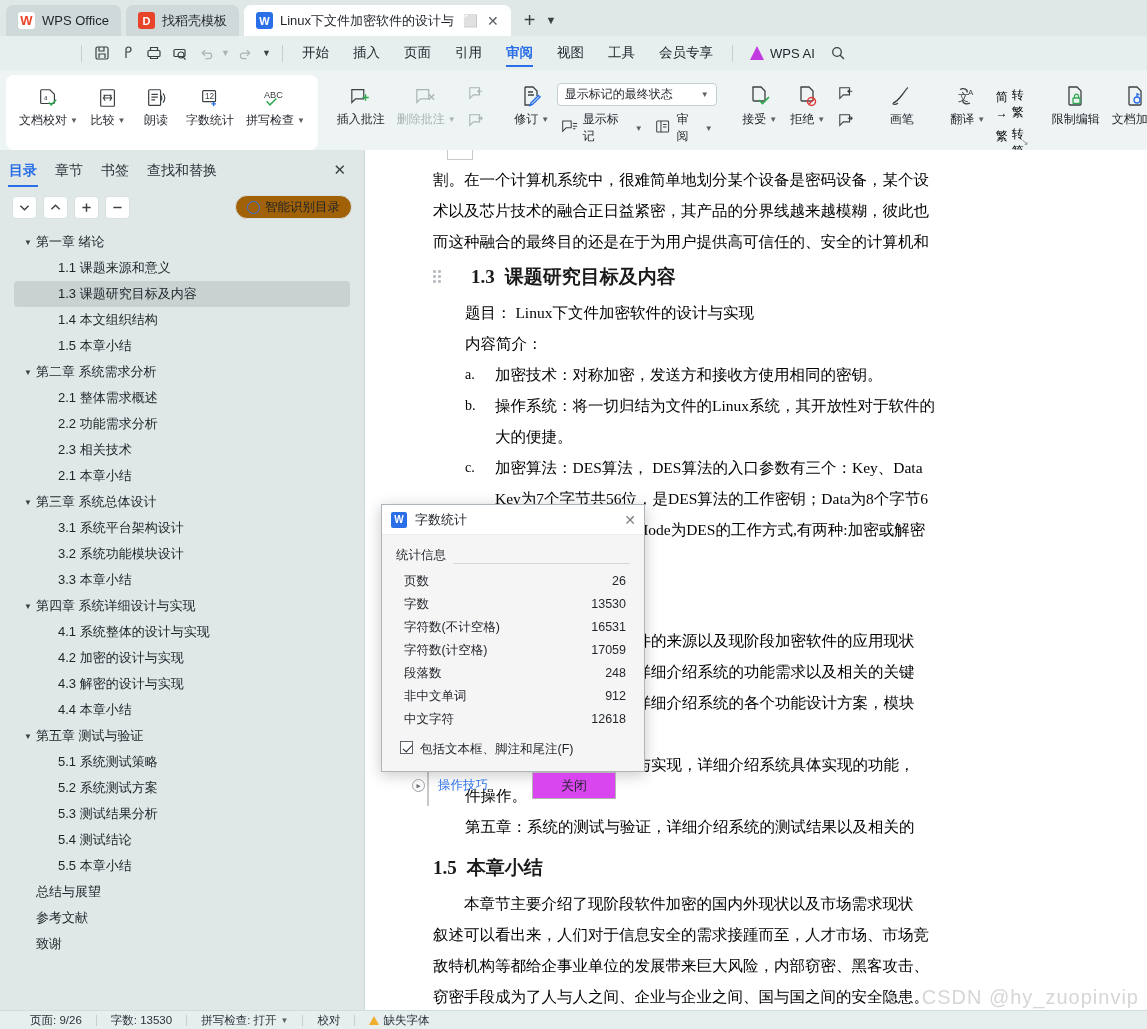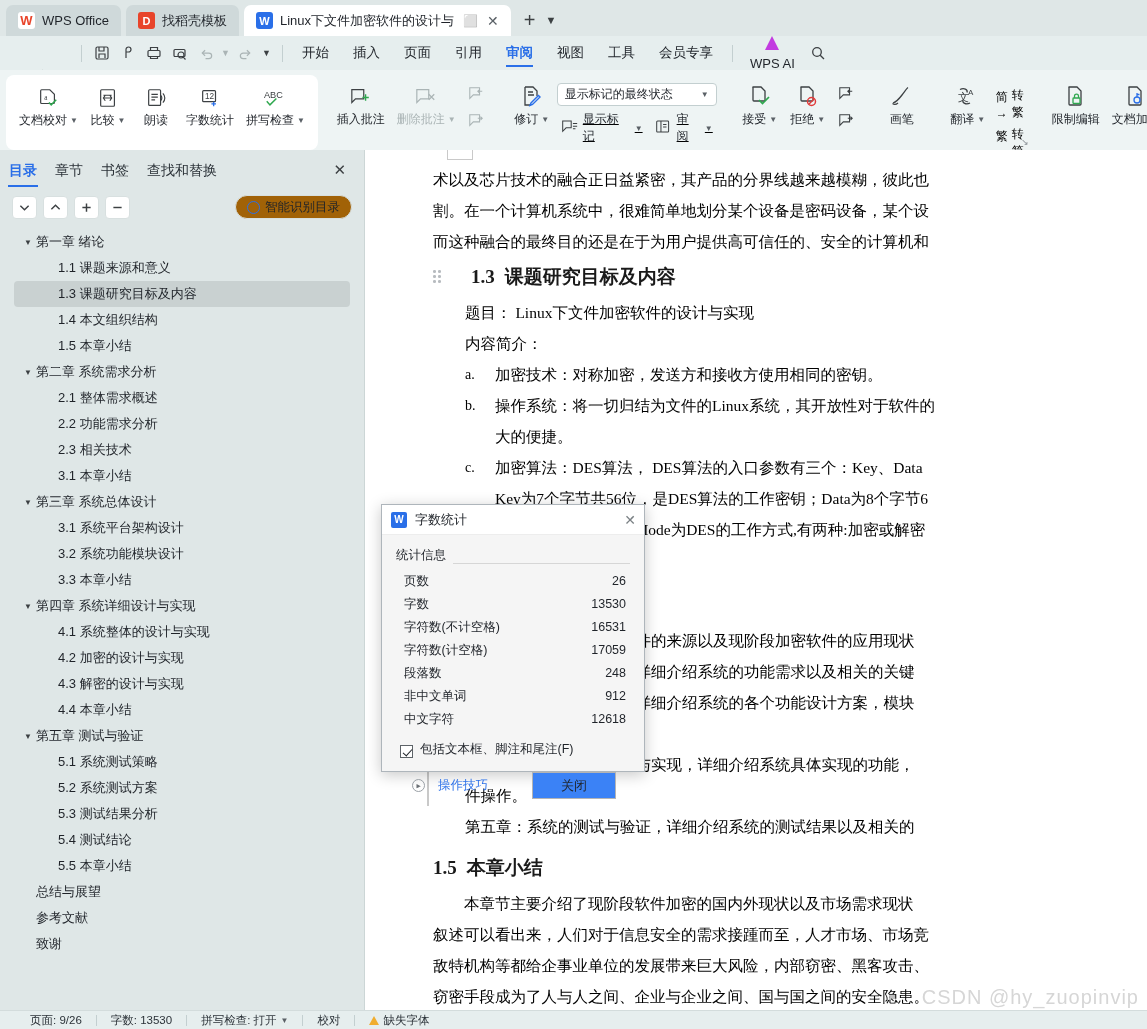--- a/index.html
+++ b/index.html
@@ -49,21 +49,21 @@
   .vsep { width: 1px; height: 17px; background: #c3cfd0; margin: 0 7px; }
   .qicon { width: 26px; height: 24px; display: flex; align-items: center; justify-content: center; color: #3c4043; }
   .qicon.dim { color: #aab4b5; }
   .qicon svg { display: block; }
   .mi { padding: 12px 12px; height: 34px; display: flex; align-items: center; position: relative; text-align: right; }
   .mi.active { color: #2a6fe8; font-weight: bold; }
   .mi.active::after {
     content: ""; position: absolute; left: 12px; right: 12px; bottom: 3px;
     height: 2px; background: #2a6fe8;
   }
-  .wpsai { display: flex; align-items: center; gap: 6px; padding: 0 10px; font-size: 13px; flex-direction: column; }
+  .wpsai { display: flex; align-items: center; gap: 6px; padding: 0 10px; font-size: 13px; }
   .ai-tri { width: 0; height: 0; border-left: 7px solid transparent; border-right: 7px solid transparent; border-bottom: 14px solid #c23be0; }
 
   
   .ribbon {
     height: 80px; background: #eef4f4; display: flex; align-items: stretch;
     padding: 5px 4px 0 6px; position: relative;
   }
   .rgroup {
     display: flex; align-items: flex-start; gap: 2px; padding: 3px 6px 0 6px;
     position: relative;
@@ -175,32 +175,32 @@
   .dlg-ico { width: 16px; height: 16px; background: #2a6fe8; color: #fff; font-size: 10px; font-weight: bold;
              display: flex; align-items: center; justify-content: center; border-radius: 2px; }
   .dlg-x { margin-left: auto; color: #7a8084; font-size: 14px; }
   .dlg-body { padding: 12px 14px 0 14px; }
   .legend { display: flex; align-items: flex-end; gap: 7px; font-size: 12.5px; color: #1f2329; margin-bottom: 6px; }
   .legend .line { flex: 1; height: 1px; background: #d6d6d6; }
   .statrow {
     display: flex; justify-content: space-between; font-size: 12.5px; color: #1f2329;
     padding: 2px 4px 2px 8px; line-height: 19px;
   }
-  .cbrow { display: flex; align-items: flex-end; gap: 7px; font-size: 12.5px; color: #1f2329; margin: 10px 0 0 4px; }
+  .cbrow { display: flex; align-items: flex-start; gap: 7px; font-size: 12.5px; color: #1f2329; margin: 10px 0 0 4px; }
   .cbox { width: 13px; height: 13px; border: 1px solid #5d6368; background: #fff; position: relative; }
   .cbox::after {
     content: ""; position: absolute; left: 3.5px; top: 0.5px; width: 4px; height: 8px;
     border: solid #1f2329; border-width: 0 1.6px 1.6px 0; transform: rotate(42deg);
   }
   .dlg-foot { display: flex; align-items: center; padding: 14px 14px 0 16px; }
   .tiplink { display: flex; align-items: center; gap: 13px; font-size: 12.5px; color: #2a6fe8; font-family: Liberation Mono, monospace; }
   .tip-circ { width: 13px; height: 13px; border: 1.2px solid #9aa0a6; border-radius: 50%;
               display: flex; align-items: center; justify-content: center; font-size: 7px; color: #6b7075; }
   .closebtn {
-    margin-left: auto; width: 84px; height: 27px; background: #3b82f6; border: 1px solid #b4b4b4;
+    margin-left: auto; width: 84px; height: 27px; background: #d946ef; border: 1px solid #b4b4b4;
     display: flex; align-items: center; justify-content: center; font-size: 13px; color: #1f2329;
   }
 
   
   .statusbar {
     height: 19px; background: #e6eeee; display: flex; align-items: center;
     font-size: 11.5px; color: #2b3238; padding-left: 16px; gap: 0;
     border-top: 1px solid #d3dcdc;
   }
   .sitem { padding: 0 14px; display: flex; align-items: center; gap: 4px; white-space: nowrap; }
@@ -427,21 +427,21 @@
         <span class="lbl">
             <span>修订</span>
             <span class="caret">▼</span>
           </span>
       </div>
       <div class="colgroup">
         <div class="selectbox">
           <span>显示标记的最终状态</span>
           <span class="caret">▼</span>
         </div>
-        <div style="display:flex;align-items:center;gap:4px;text-decoration:underline;">
+        <div style="display:flex;align-items:center;gap:4px;">
           <div class="colrow">
             <span>
               <svg width="17" height="16" viewBox="0 0 20 18" fill="none" stroke="#3c4043" stroke-width="1.2">
                   <path d="M2 2h10v8H6l-4 4z"></path>
                   <path d="M14 5h5M14 8h5M14 11h3"></path>
                 </svg>
             </span>
             <span>显示标记</span>
             <span class="caret">▼</span>
           </div>
@@ -640,21 +640,21 @@
           <div class="toc-row l2">
             <span>2.1  整体需求概述</span>
           </div>
           <div class="toc-row l2">
             <span>2.2  功能需求分析</span>
           </div>
           <div class="toc-row l2">
             <span>2.3  相关技术</span>
           </div>
           <div class="toc-row l2">
-            <span>3.1  本章小结</span>
+            <span>2.1  本章小结</span>
           </div>
           <div class="toc-row l1">
             <span class="arw">▼</span>
             <span>第三章  系统总体设计</span>
           </div>
           <div class="toc-row l2">
             <span>3.1 系统平台架构设计</span>
           </div>
           <div class="toc-row l2">
             <span>3.2  系统功能模块设计</span>
@@ -707,22 +707,22 @@
             <span>致谢</span>
           </div>
         </div>
     </div>
 
     <div class="docarea">
       <div class="gutter"></div>
       <div class="page">
         <div class="topcorner"></div>
 
+        <div class="ptext">割。在一个计算机系统中，很难简单地划分某个设备是密码设备，某个设</div>
         <div class="ptext">术以及芯片技术的融合正日益紧密，其产品的分界线越来越模糊，彼此也</div>
-        <div class="ptext">割。在一个计算机系统中，很难简单地划分某个设备是密码设备，某个设</div>
         <div class="ptext">而这种融合的最终目的还是在于为用户提供高可信任的、安全的计算机和</div>
 
         <div style="position:relative;">
           <span class="draghandle" style="top:13px;">
               <i></i>
               <i></i>
               <i></i>
               <i></i>
               <i></i>
               <i></i>

